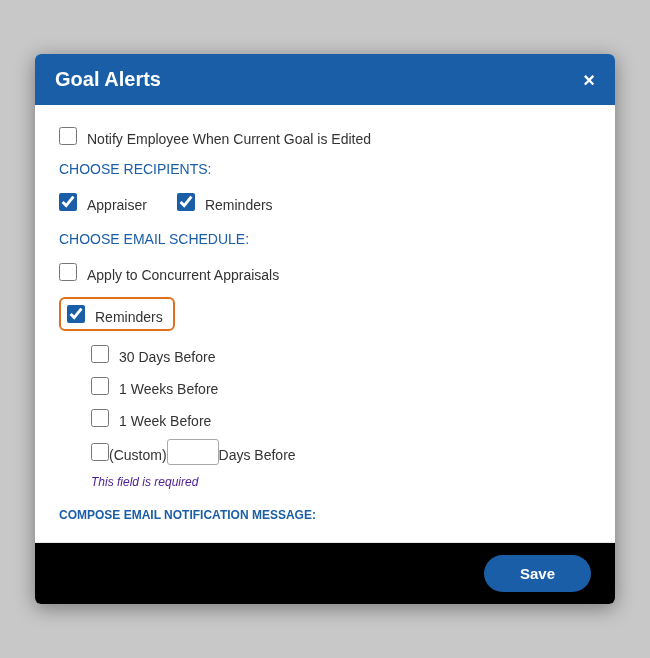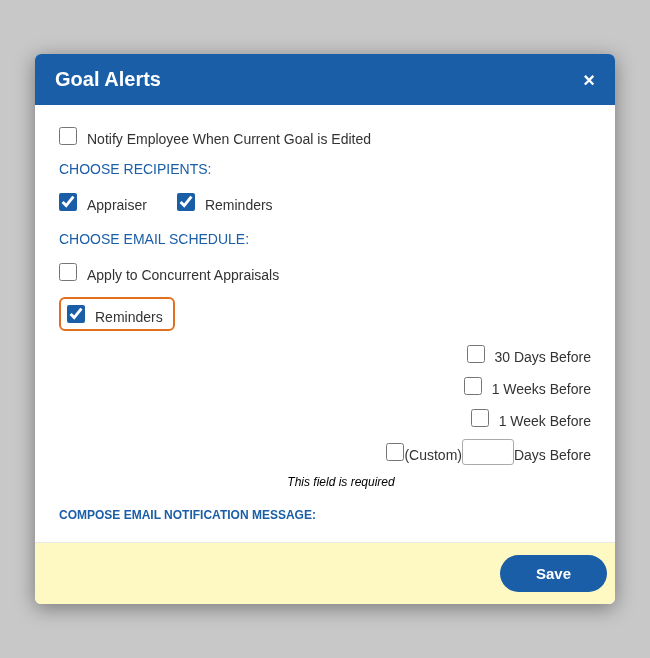--- a/index.html
+++ b/index.html
@@ -77,21 +77,20 @@
       text-transform: uppercase;
     }
     .section {
       margin-bottom: 18px;
     }
     .indented {
       margin-left: 32px;
     }
     .indented .checkbox-row {
       margin-bottom: 10px;
-      justify-content: flex-end;
     }
     
     .reminders-highlight {
       display: inline-flex;
       align-items: center;
       gap: 10px;
       border: 2px solid #e07020;
       border-radius: 6px;
       padding: 4px 10px 4px 6px;
       margin-bottom: 12px;
@@ -113,39 +112,38 @@
     }
     .custom-days-input {
       width: 52px;
       height: 26px;
       border: 1px solid #aaa;
       border-radius: 3px;
       padding: 2px 4px;
       font-size: 13px;
     }
     .error-text {
-      color: #000000;
+      color: #4c1d95;
       font-size: 12px;
       font-style: italic;
       margin-top: 4px;
       margin-left: 32px;
-      text-align: center;
     }
     .compose-heading {
       font-size: 12px;
       font-weight: bold;
       color: #1a5ea8;
       text-transform: uppercase;
       margin-top: 19px;
     }
     .dialog-footer {
-      padding: 12px 8px;
+      padding: 12px 24px;
       display: flex;
       justify-content: flex-end;
-      background: #fef9c3;
+      background: #000000;
       border-top: 1px solid #e8e8e8;
     }
     .save-btn {
       background: #1a5ea8;
       color: #fff;
       border: none;
       border-radius: 24px;
       padding: 10px 36px;
       font-size: 15px;
       font-weight: bold;

